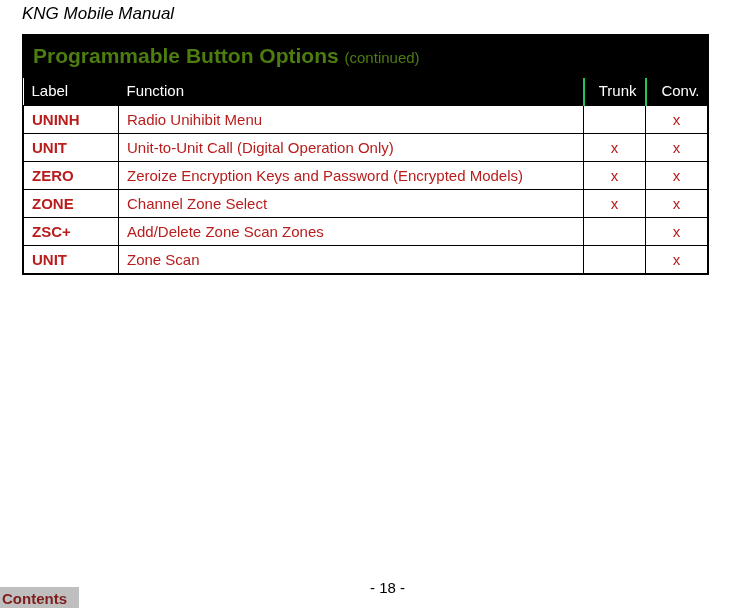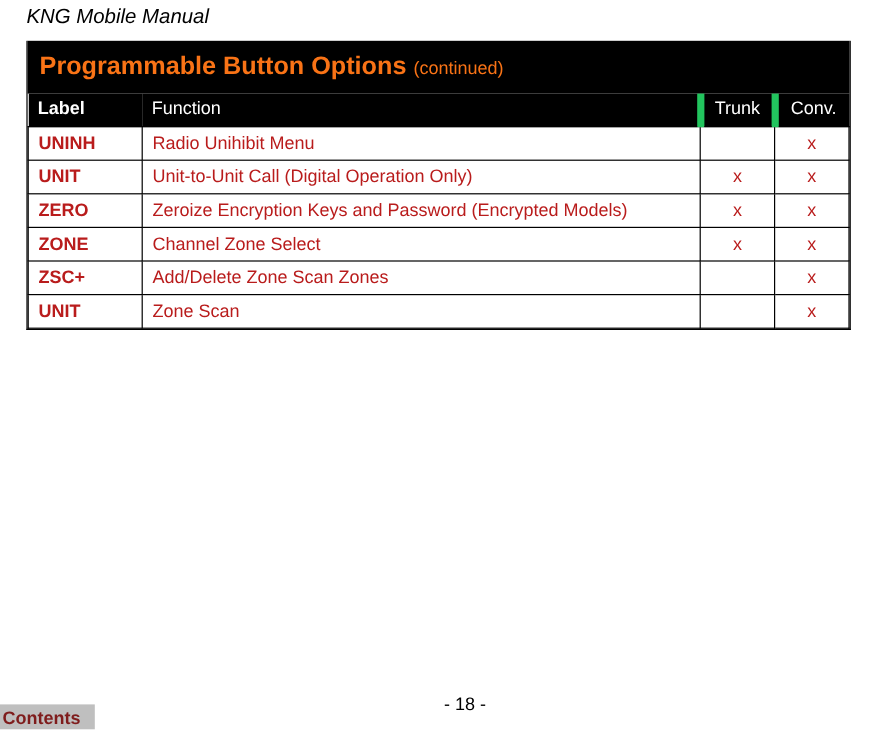--- a/index.html
+++ b/index.html
@@ -21,21 +21,21 @@
       padding: 4px 12px 10px 22px;
       color: #000;
     }
     .table-wrap {
       margin: 0 22px;
       border: 1px solid #000;
       border-top: none;
     }
     .title-row {
       background: #000;
-      color: #f97316;
+      color: #4d7c0f;
       padding: 10px 10px 10px 10px;
       font-size: 21px;
       font-weight: bold;
     }
     .title-row .cont {
       font-size: 15px;
       font-weight: normal;
     }
     table {
       border-collapse: collapse;
@@ -47,29 +47,29 @@
     }
     thead th {
       text-align: left;
       font-weight: normal;
       font-size: 15px;
       padding: 4px 8px 6px 8px;
       border: none;
     }
     thead th.label-col {
       width: 95px;
-      font-weight: bold;
+      font-weight: normal;
     }
     thead th.func-col {
       width: auto;
     }
     thead th.trunk-col, thead th.conv-col {
       width: 62px;
-      text-align: center;
-      border-left: 6px solid #22c55e;
+      text-align: right;
+      border-left: 2px solid #22c55e;
     }
     tbody td {
       border: 1px solid #000;
       padding: 5px 8px;
       font-size: 15px;
       color: #b91c1c;
     }
     tbody td.label-cell {
       font-weight: bold;
     }

